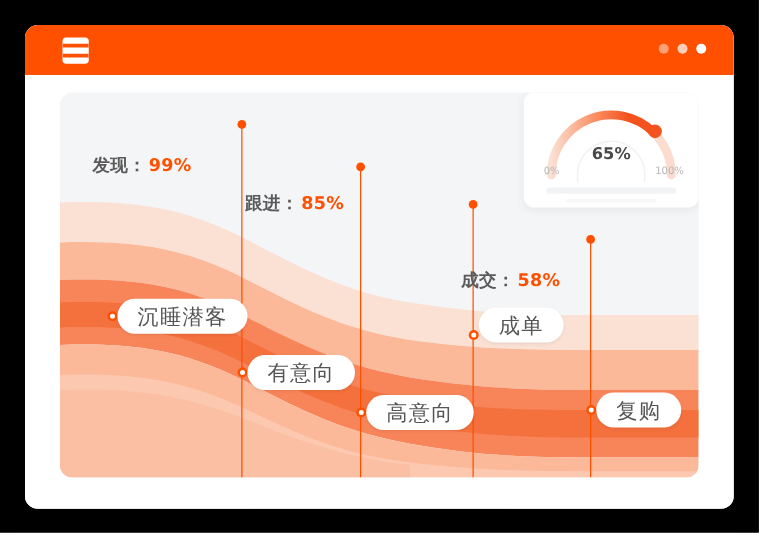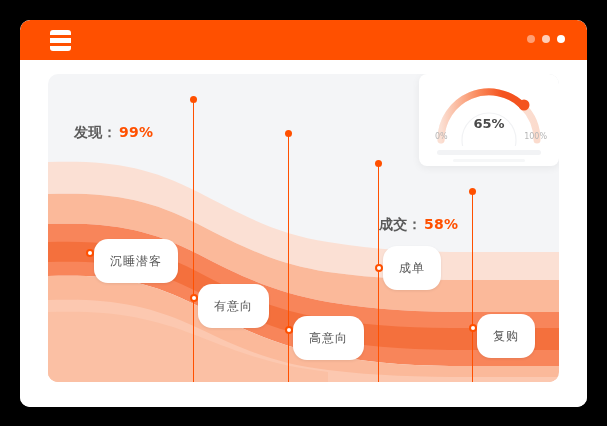--- a/index.html
+++ b/index.html
@@ -113,24 +113,24 @@
     color: #ff5000;
     margin-left: 2px;
   }
 
   
   .node {
     position: absolute;
     display: flex;
     align-items: center;
     height: 28px;
-    padding: 8px 16px;
+    padding: 0 16px;
     background: #ffffff;
     border-radius: 14px;
-    font-size: 12px;
+    font-size: 17px;
     color: #555555;
     white-space: nowrap;
     box-shadow: 0 1px 3px rgba(0,0,0,0.08);
     letter-spacing: 1px;
   }
   .node-dot {
     position: absolute;
     width: 8px; height: 8px;
     border-radius: 50%;
     background: #ffffff;
@@ -254,23 +254,26 @@
         <div class="marker" style="left:330px; top:90px; height:218px;"></div>
         <div class="marker-cap" style="left:327px; top:86px;"></div>
 
         <div class="marker" style="left:424px; top:118px; height:190px;"></div>
         <div class="marker-cap" style="left:421px; top:114px;"></div>
 
         <div class="stage-label" style="left:26px; top:50px;">
           <span>发现</span><span>：</span><span class="pct">99%</span>
         </div>
 
-
-
-        <div class="stage-label" style="left:331px; top:142px;">
+        <div class="stage-label" style="left:148px; top:80px;">
+          <span>跟进</span><span>：</span><span class="pct">85%</span>
+        </div>
+
+
+        <div class="stage-label" style="left:321px; top:142px;">
           <span>成交</span><span>：</span><span class="pct">58%</span>
         </div>
 
 
         <div class="node-dot" style="left:38px; top:175px;"></div>
         <div class="node" style="left:46px; top:165px;">
           <span>沉睡潜客</span>
         </div>
 
         <div class="node-dot" style="left:142px; top:220px;"></div>

